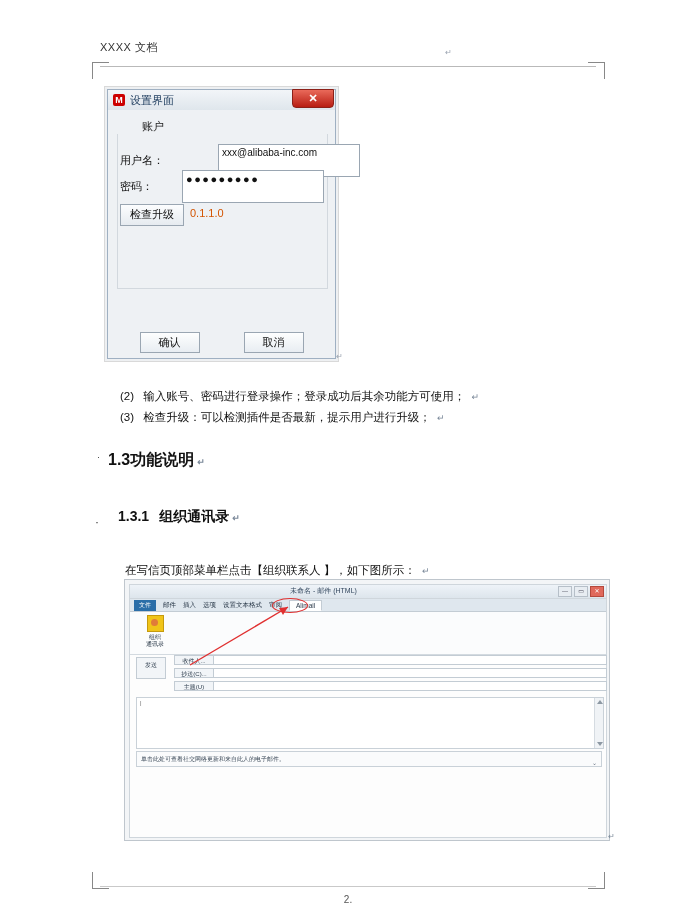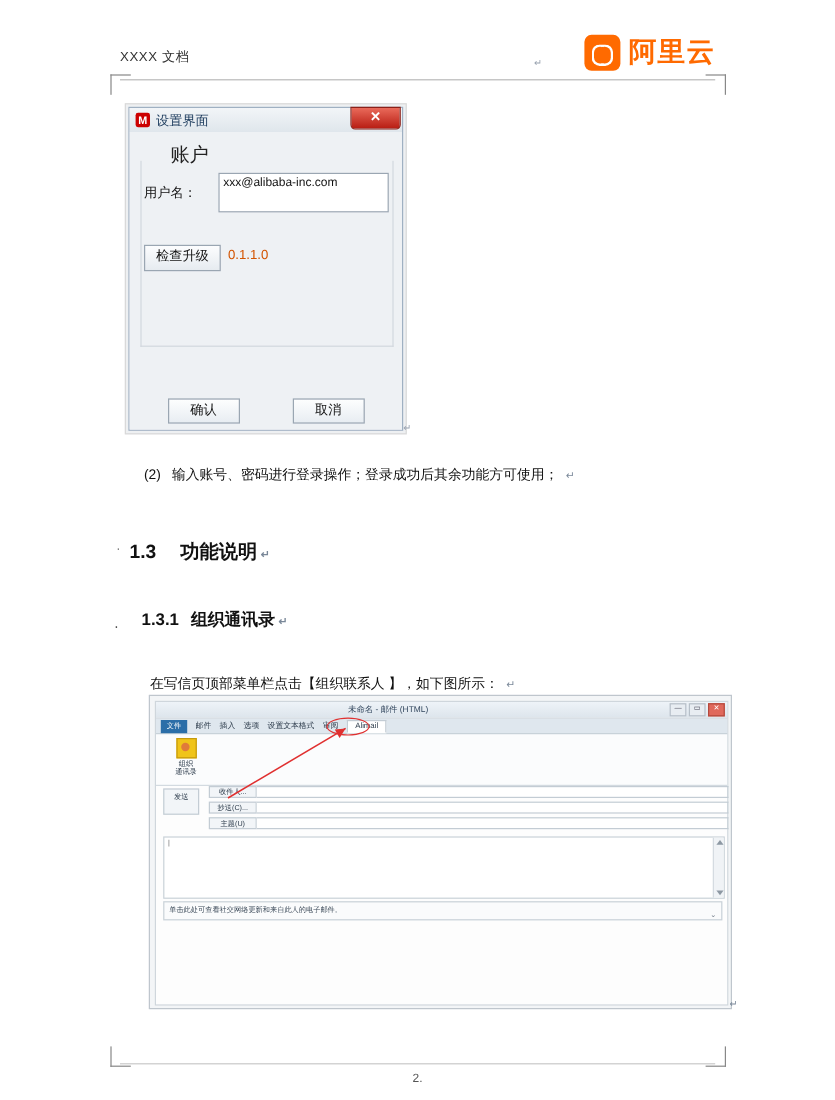--- a/index.html
+++ b/index.html
@@ -190,41 +190,41 @@
     left: 0;
     top: 20px;
     right: 0;
     bottom: 0;
     background: #eef1f4;
   }
   .grp-label {
     position: absolute;
     left: 10px;
     top: 9px;
-    font-size: 16px;
+    font-size: 11px;
     color: #222;
     padding-left: 24px;
   }
   .grp-box {
     position: absolute;
     left: 9px;
     top: 24px;
     width: 209px;
     height: 154px;
     border: 1px solid #d2d8de;
     border-top: none;
     background: transparent;
   }
   .f-row {
     position: absolute;
     left: 12px;
     display: flex;
     align-items: center;
   }
-  .f-row.user { top: 34px; }
+  .f-row.user { top: 34px; gap: 36px; }
   .f-row.pass { top: 60px; }
   .f-label {
     width: 62px;
     font-size: 11px;
     color: #111;
   }
   .f-input {
     width: 142px;
     height: 33px;
     border: 1px solid #9aa6b2;
@@ -304,21 +304,21 @@
   }
 
   .h2 {
     position: absolute;
     left: 108px;
     font-size: 16px;
     font-weight: bold;
     color: #111;
     white-space: nowrap;
   }
-  .h2 .num { margin-right: 20px; }
+  .h2 .num { margin-right: 0; }
   .h3 {
     position: absolute;
     left: 118px;
     font-size: 14px;
     font-weight: bold;
     color: #111;
     white-space: nowrap;
   }
   .h3 .num { margin-right: 10px; }
   .bullet-dot {
@@ -576,61 +576,66 @@
 
   <div class="crop tl"></div>
   <div class="crop tr"></div>
   <div class="crop bl"></div>
   <div class="crop br"></div>
 
   <div class="header">
     <div class="header-title">XXXX 文档</div>
     <div class="header-pilcrow">↵</div>
     <div class="header-rule"></div>
-    <div class="logo">
-      <div class="logo-mark"></div>
-      <div class="logo-text">阿里云</div>
-    </div>
   </div>
 
   <div class="dlg-wrap">
     <div class="dlg">
       <div class="dlg-title">
         <div class="dlg-ico">M</div>
         <div class="dlg-title-text">设置界面</div>
         <div class="dlg-close">✕</div>
       </div>
       <div class="dlg-body">
         <div class="grp-label">账户</div>
         <div class="grp-box"></div>
 
         <div class="f-row user">
           <div class="f-label">用户名：</div>
           <div class="f-input">xxx@alibaba-inc.com</div>
         </div>
 
+        <div class="f-row pass">
+          <div class="f-label">密码：</div>
+          <div class="f-input pwd">●●●●●●●●●</div>
+        </div>
 
         <div class="btn-upgrade">检查升级</div>
         <div class="version">0.1.1.0</div>
 
         <div class="dlg-actions">
           <div class="dlg-btn">确认</div>
           <div class="dlg-btn">取消</div>
         </div>
       </div>
     </div>
     <div class="dlg-shadow-mark">↵</div>
   </div>
 
   <div class="para" style="left:120px; top:383px;">
     <span>(2)</span>
     <span style="margin-left:6px;">输入账号、密码进行登录操作；登录成功后其余功能方可使用；</span>
     <span class="pilcrow">↵</span>
   </div>
 
+  <div class="para" style="left:120px; top:404px;">
+    <span>(3)</span>
+    <span style="margin-left:6px;">检查升级：可以检测插件是否最新，提示用户进行升级；</span>
+    <span class="pilcrow">↵</span>
+  </div>
 
   <div class="bullet-dot" style="left:97px; top:452px;">·</div>
   <div class="h2" style="top:450px;">
     <span class="num">1.3</span><span>功能说明</span><span class="pilcrow">↵</span>
   </div>
 
   <div class="bullet-dot" style="left:95px; top:515px; font-size:12px;">·</div>
   <div class="h3" style="top:508px;">
     <span class="num">1.3.1</span><span>组织通讯录</span><span class="pilcrow">↵</span>
   </div>

